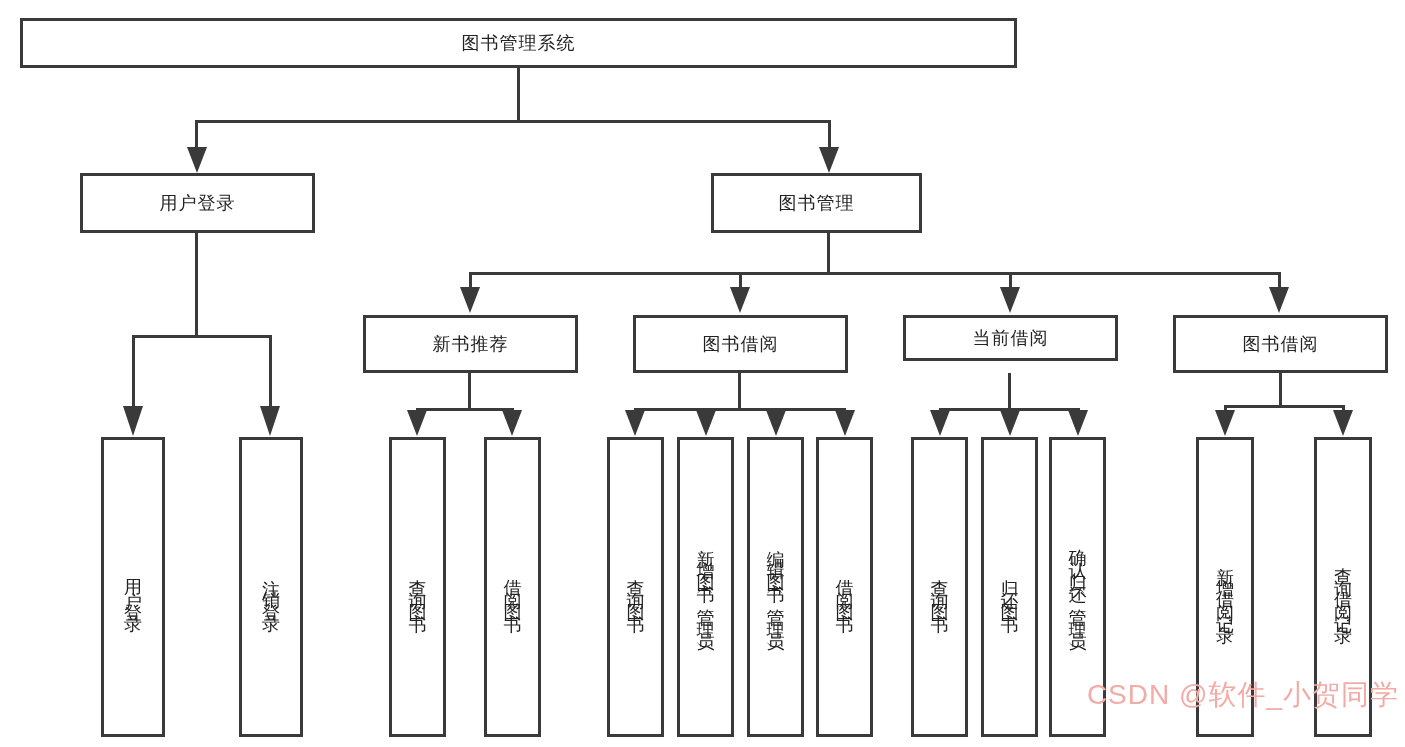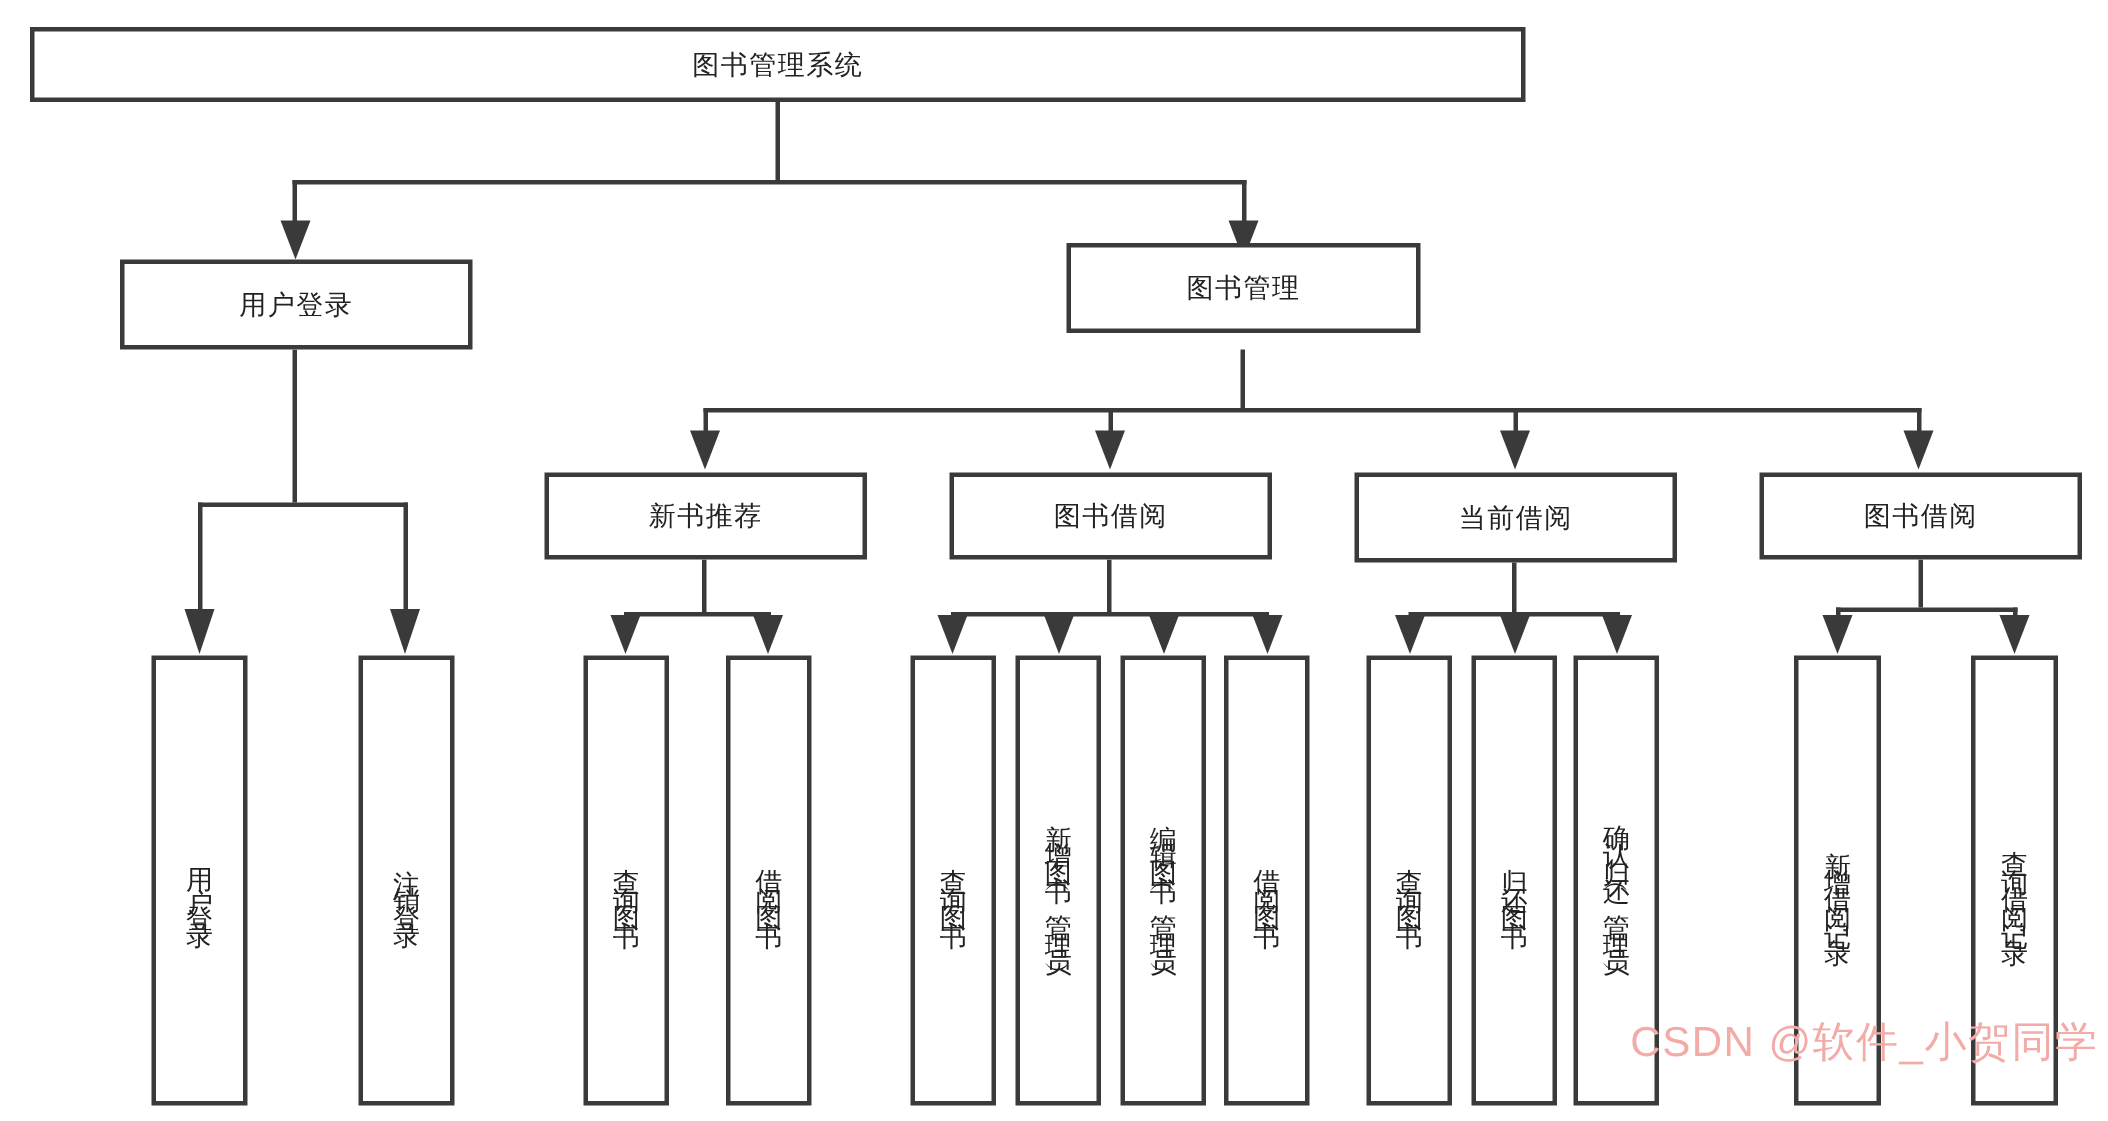--- a/index.html
+++ b/index.html
@@ -68,21 +68,21 @@
   <div class="box" style="left:20px;top:18px;width:997px;height:50px">图书管理系统</div>
 
   <div class="line" style="left:517px;top:68px;width:3px;height:53px"></div>
   <div class="line" style="left:195px;top:120px;width:636px;height:3px"></div>
   <div class="line" style="left:195px;top:120px;width:3px;height:30px"></div>
   <div class="arrow" style="left:187px;top:147px"></div>
   <div class="line" style="left:828px;top:120px;width:3px;height:30px"></div>
   <div class="arrow" style="left:819px;top:147px"></div>
 
   <div class="box" style="left:80px;top:173px;width:235px;height:60px">用户登录</div>
-  <div class="box" style="left:711px;top:162px;width:236px;height:60px">图书管理</div>
+  <div class="box" style="left:711px;top:173px;width:211px;height:60px">图书管理</div>
 
   <div class="line" style="left:195px;top:233px;width:3px;height:102px"></div>
   <div class="line" style="left:132px;top:335px;width:140px;height:3px"></div>
   <div class="line" style="left:132px;top:335px;width:3px;height:72px"></div>
   <div class="arrow" style="left:123px;top:406px;border-top-width:30px"></div>
   <div class="line" style="left:269px;top:335px;width:3px;height:72px"></div>
   <div class="arrow" style="left:260px;top:406px;border-top-width:30px"></div>
 
   <div class="line" style="left:827px;top:233px;width:3px;height:39px"></div>
   <div class="line" style="left:469px;top:272px;width:812px;height:3px"></div>
@@ -90,21 +90,21 @@
   <div class="arrow" style="left:460px;top:287px"></div>
   <div class="line" style="left:739px;top:272px;width:3px;height:16px"></div>
   <div class="arrow" style="left:730px;top:287px"></div>
   <div class="line" style="left:1009px;top:272px;width:3px;height:16px"></div>
   <div class="arrow" style="left:1000px;top:287px"></div>
   <div class="line" style="left:1278px;top:272px;width:3px;height:16px"></div>
   <div class="arrow" style="left:1269px;top:287px"></div>
 
   <div class="box" style="left:633px;top:315px;width:215px;height:58px">图书借阅</div>
   <div class="box" style="left:363px;top:315px;width:215px;height:58px">新书推荐</div>
-  <div class="box" style="left:903px;top:315px;width:215px;height:60px">当前借阅</div>
+  <div class="box" style="left:903px;top:315px;width:215px;height:46px">当前借阅</div>
   <div class="box" style="left:1173px;top:315px;width:215px;height:58px">图书借阅</div>
 
   <div class="line" style="left:468px;top:373px;width:3px;height:35px"></div>
   <div class="line" style="left:416px;top:408px;width:98px;height:3px"></div>
   <div class="arrow" style="left:407px;top:410px"></div>
   <div class="arrow" style="left:502px;top:410px"></div>
 
   <div class="line" style="left:738px;top:373px;width:3px;height:35px"></div>
   <div class="line" style="left:634px;top:408px;width:212px;height:3px"></div>
   <div class="arrow" style="left:625px;top:410px"></div>

